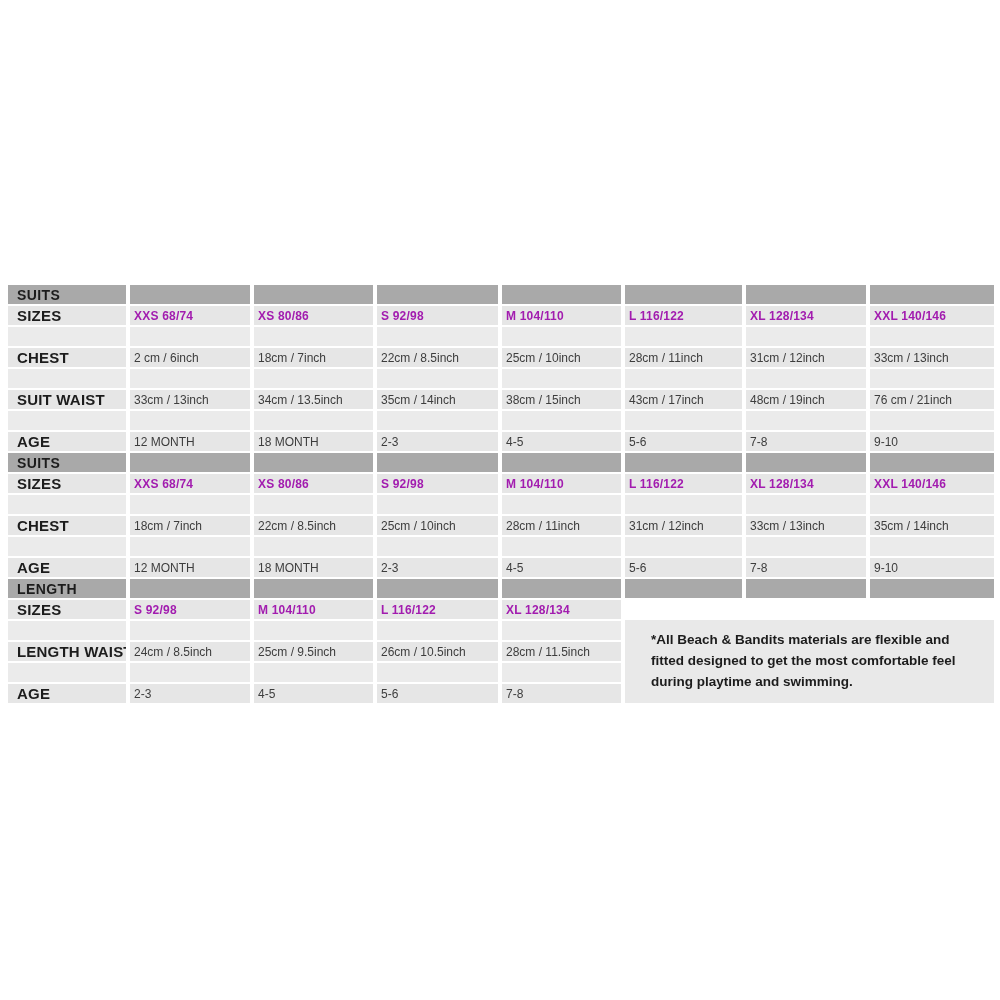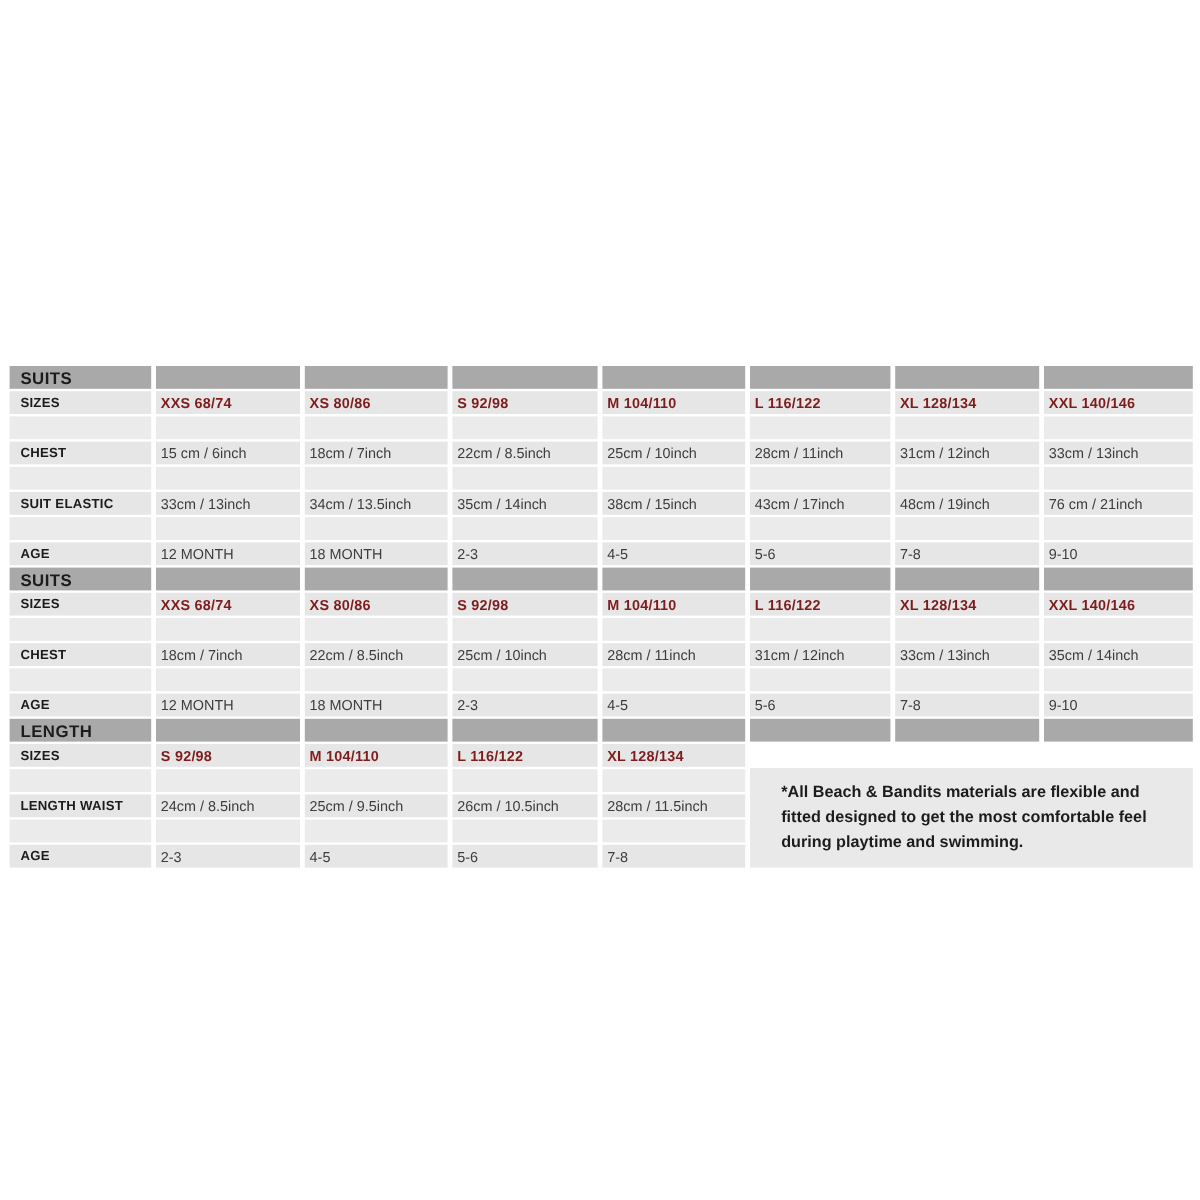--- a/index.html
+++ b/index.html
@@ -5,21 +5,21 @@
   * { margin: 0; padding: 0; box-sizing: border-box; }
   html, body { background: #ffffff; }
   body {
     width: 1000px; height: 1000px;
     position: relative;
     font-family: "Liberation Sans", "DejaVu Sans", sans-serif;
     overflow: hidden;
   }
   .chart-wrap {
     position: absolute;
-    left: 8px; top: 305px;
+    left: 8px; top: 285px;
     width: 986px;
   }
   .grid {
     display: grid;
     grid-template-columns: 118px 120px 119px 121px 119px 117px 120px 124px;
     grid-auto-rows: 19px;
     column-gap: 4px;
     row-gap: 2px;
     background: #ffffff;
   }
@@ -36,33 +36,33 @@
   }
   .section-title {
     padding-left: 9px;
     font-size: 14px;
     font-weight: 700;
     color: #1c1c1c;
     letter-spacing: 0.4px;
   }
   .label-cell {
     padding-left: 9px;
-    font-size: 11px;
+    font-size: 15px;
     font-weight: 700;
     color: #1c1c1c;
     letter-spacing: 0.2px;
   }
   .value-cell {
     font-size: 12px;
     font-weight: 400;
     color: #3d3d3d;
   }
   .value-cell.bold {
     font-weight: 700;
-    color: #7f1d1d;
+    color: #a21caf;
     font-size: 12px;
     letter-spacing: 0.2px;
   }
   .spacer {
     background: #ebebeb;
   }
   .note-cell {
     background: #e9e9e9;
     padding: 0 26px 0 26px;
     white-space: normal;
@@ -95,36 +95,36 @@
       <div class="cell value-cell bold">XXL 140/146</div>
       <div class="cell spacer"></div>
       <div class="cell spacer"></div>
       <div class="cell spacer"></div>
       <div class="cell spacer"></div>
       <div class="cell spacer"></div>
       <div class="cell spacer"></div>
       <div class="cell spacer"></div>
       <div class="cell spacer"></div>
       <div class="cell label-cell">CHEST</div>
-      <div class="cell value-cell">15 cm / 6inch</div>
+      <div class="cell value-cell">2 cm / 6inch</div>
       <div class="cell value-cell">18cm / 7inch</div>
       <div class="cell value-cell">22cm / 8.5inch</div>
       <div class="cell value-cell">25cm / 10inch</div>
       <div class="cell value-cell">28cm / 11inch</div>
       <div class="cell value-cell">31cm / 12inch</div>
       <div class="cell value-cell">33cm / 13inch</div>
       <div class="cell spacer"></div>
       <div class="cell spacer"></div>
       <div class="cell spacer"></div>
       <div class="cell spacer"></div>
       <div class="cell spacer"></div>
       <div class="cell spacer"></div>
       <div class="cell spacer"></div>
       <div class="cell spacer"></div>
-      <div class="cell label-cell">SUIT ELASTIC</div>
+      <div class="cell label-cell">SUIT WAIST</div>
       <div class="cell value-cell">33cm / 13inch</div>
       <div class="cell value-cell">34cm / 13.5inch</div>
       <div class="cell value-cell">35cm / 14inch</div>
       <div class="cell value-cell">38cm / 15inch</div>
       <div class="cell value-cell">43cm / 17inch</div>
       <div class="cell value-cell">48cm / 19inch</div>
       <div class="cell value-cell">76 cm / 21inch</div>
       <div class="cell spacer"></div>
       <div class="cell spacer"></div>
       <div class="cell spacer"></div>

